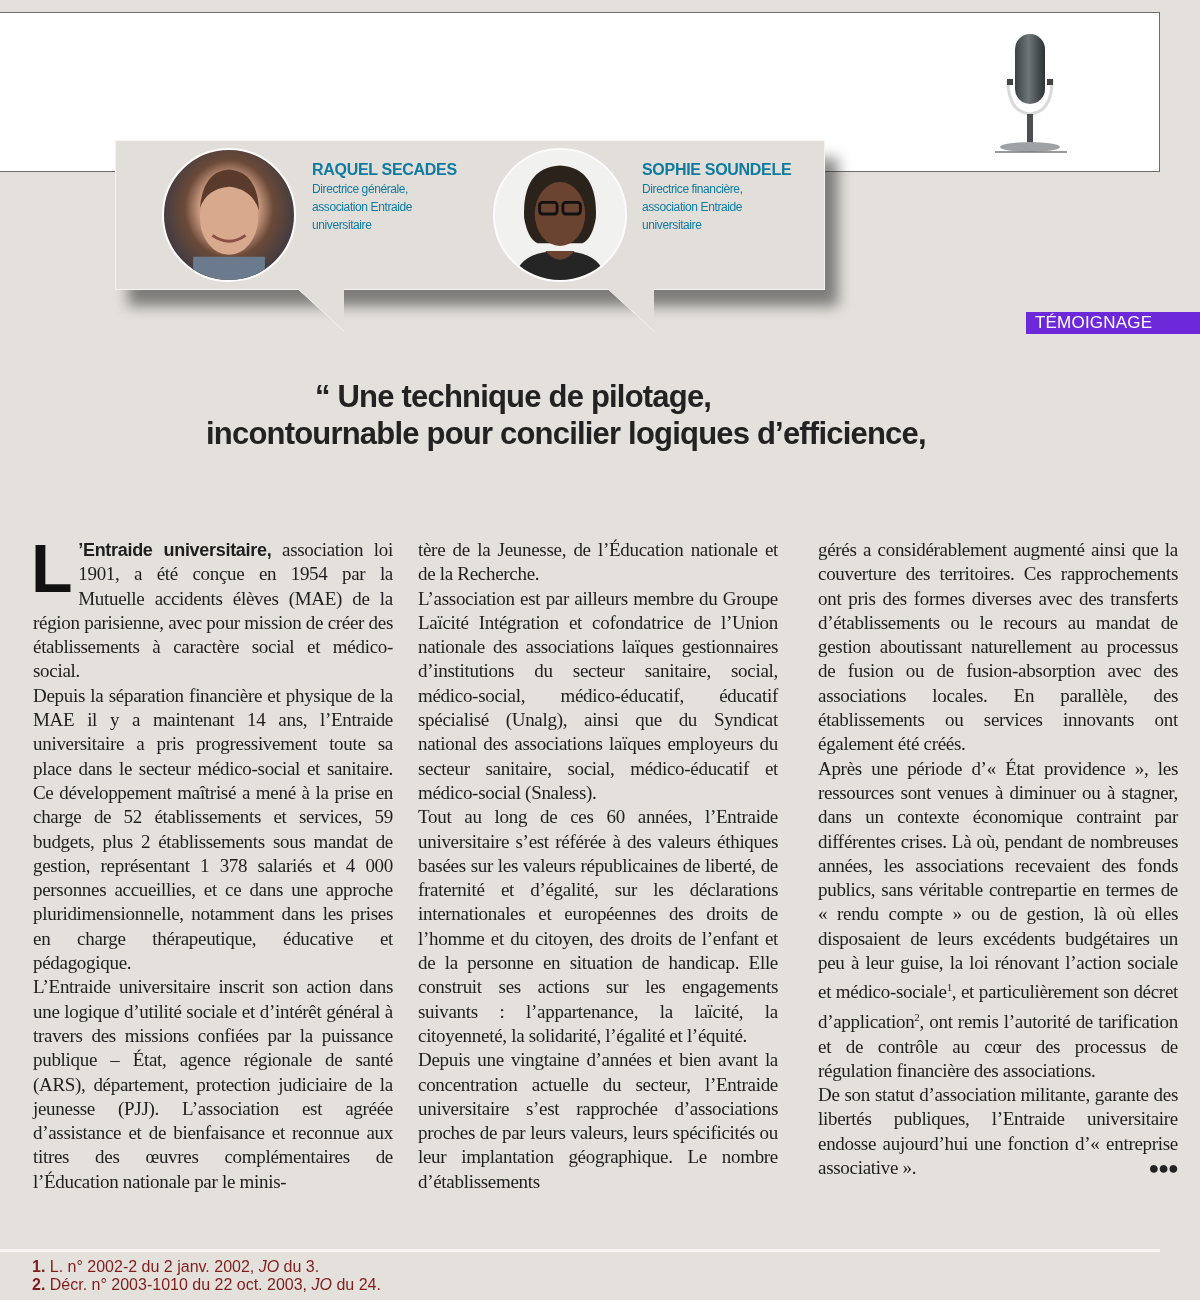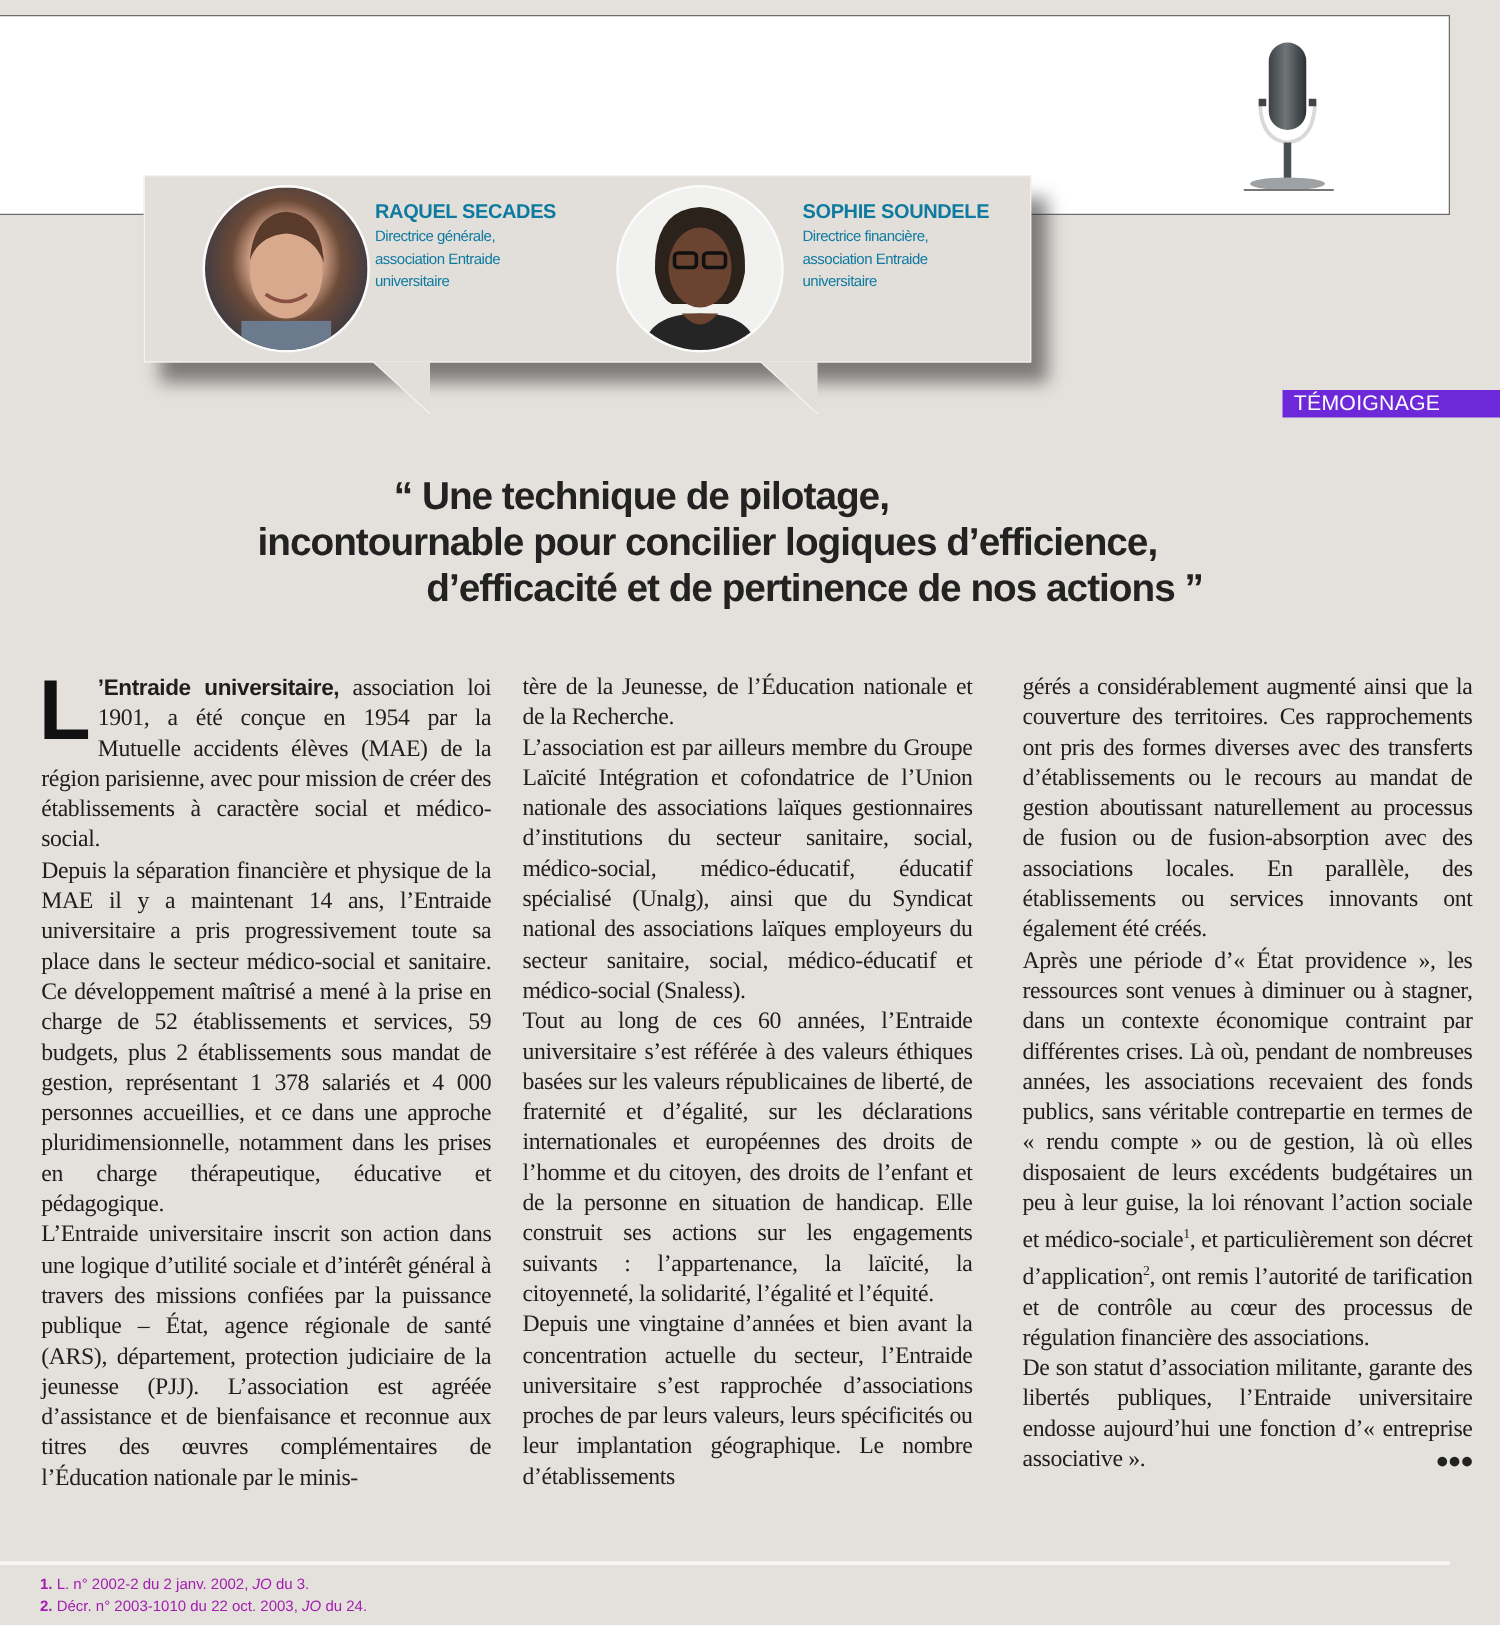--- a/index.html
+++ b/index.html
@@ -49,21 +49,21 @@
   .col p { margin: 0; }
   .dropcap {
     float: left; font-family: "Liberation Sans", sans-serif; font-weight: bold;
     font-size: 68px; line-height: 52px; margin: 4px 6px -4px -2px; color: #111;
   }
   .lead { font-family: "Liberation Sans", sans-serif; font-weight: bold; font-size: 18px; margin-top: 16px; }
   .dots { float: right; letter-spacing: -1px; font-size: 18px; color: #222; }
   .rule { position: absolute; left: 0; top: 1249px; width: 1160px; height: 3px; background: #f6f5f3; }
   .footnotes {
     position: absolute; left: 32px; top: 1258px;
-    font-family: "Liberation Sans", sans-serif; font-size: 12px; line-height: 18px; color: #a21caf;
+    font-family: "Liberation Sans", sans-serif; font-size: 16px; line-height: 18px; color: #7f1d1d;
   }
   .footnotes b { font-weight: bold; }
 </style>
 </head>
 <body>
 
 <div class="topbox"></div>
 <svg class="mic" viewBox="0 0 110 135">
   <defs>
     <linearGradient id="micg" x1="0" x2="1">
@@ -93,21 +93,21 @@
 </svg>
 
 <div class="photo" style="left:162px; top:148px; background: radial-gradient(ellipse at 50% 45%, #d7a58b 0 30%, #6b4a38 48%, #3e3a42 75%);">
   <svg viewBox="0 0 134 134" width="130" height="130">
     <ellipse cx="67" cy="70" rx="30" ry="38" fill="#d9a98e"></ellipse>
     <path d="M37 60 Q40 22 67 20 Q96 22 98 62 Q90 40 67 38 Q44 40 37 60Z" fill="#5a3b2b"></path>
     <path d="M50 88 Q67 100 84 88" stroke="#8a4f44" stroke-width="3" fill="none"></path>
     <rect x="30" y="110" width="74" height="30" fill="#6b7a8c"></rect>
   </svg>
 </div>
-<div class="person-text" style="left:300px; top:160px;">
+<div class="person-text" style="left:312px; top:160px;">
   <div class="person-name">RAQUEL SECADES</div>
   <div class="person-role">Directrice générale,</div>
   <div class="person-role">association Entraide</div>
   <div class="person-role">universitaire</div>
 </div>
 
 <div class="photo" style="left:493px; top:148px; background:#f1f1ef;">
   <svg viewBox="0 0 134 134" width="130" height="130">
     <path d="M30 70 Q28 18 67 16 Q106 18 104 70 Q100 92 90 96 L44 96 Q34 92 30 70Z" fill="#2c221c"></path>
     <ellipse cx="67" cy="66" rx="26" ry="33" fill="#6b4431"></ellipse>
@@ -122,21 +122,20 @@
   <div class="person-role">Directrice financière,</div>
   <div class="person-role">association Entraide</div>
   <div class="person-role">universitaire</div>
 </div>
 
 <div class="badge">TÉMOIGNAGE</div>
 
 <div class="headline">
   <div style="padding-left:115px;">“ Une technique de pilotage,</div>
   <div style="padding-left:6px;">incontournable pour concilier logiques d’efficience,</div>
-  <div style="padding-left:141px;">d’efficacité et de pertinence de nos actions ”</div>
 </div>
 
 <div class="col" style="left:33px;">
   <p><span class="dropcap">L</span><span class="lead">’Entraide universitaire,</span><span> association loi 1901, a été conçue en 1954 par la Mutuelle accidents élèves (MAE) de la région parisienne, avec pour mission de créer des établissements à caractère social et médico-social.</span></p>
   <p>Depuis la séparation financière et physique de la MAE il y a maintenant 14 ans, l’Entraide universitaire a pris progressivement toute sa place dans le secteur médico-social et sanitaire. Ce développement maîtrisé a mené à la prise en charge de 52 établissements et services, 59 budgets, plus 2 établissements sous mandat de gestion, représentant 1 378 salariés et 4 000 personnes accueillies, et ce dans une approche pluridimensionnelle, notamment dans les prises en charge thérapeutique, éducative et pédagogique.</p>
   <p>L’Entraide universitaire inscrit son action dans une logique d’utilité sociale et d’intérêt général à travers des missions confiées par la puissance publique – État, agence régionale de santé (ARS), département, protection judiciaire de la jeunesse (PJJ). L’association est agréée d’assistance et de bienfaisance et reconnue aux titres des œuvres complémentaires de l’Éducation nationale par le minis-</p>
 </div>
 
 <div class="col" style="left:418px;">
   <p>tère de la Jeunesse, de l’Éducation nationale et de la Recherche.</p>

